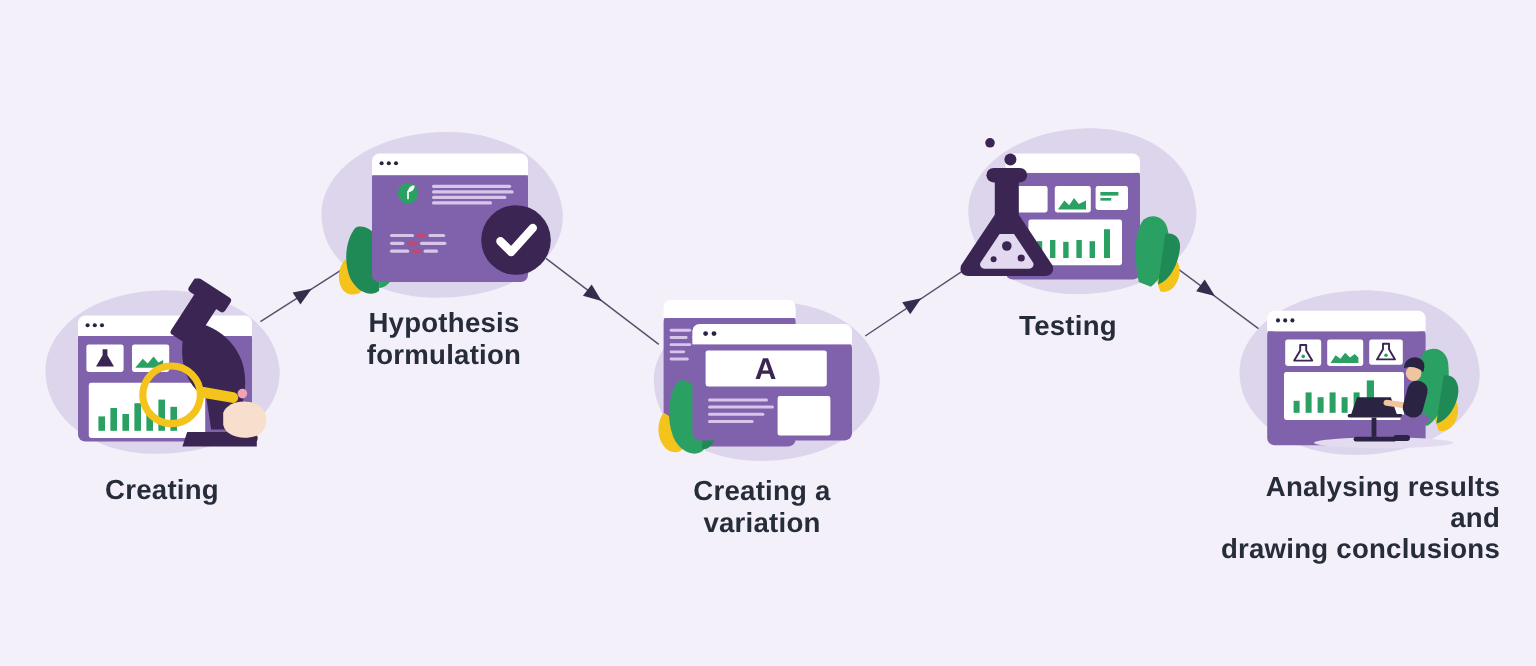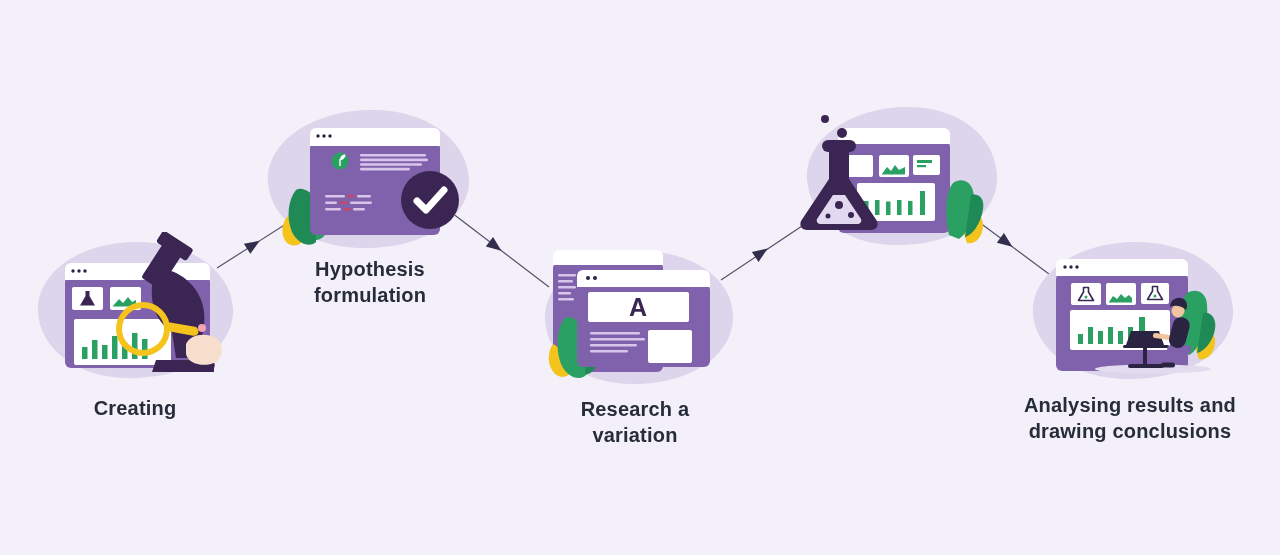--- a/index.html
+++ b/index.html
@@ -28,27 +28,27 @@
   .f-skin2{fill:var(--skin2);}
   .f-pink{fill:var(--pink);}
   .f-red{fill:var(--red);}
   .f-line{fill:var(--line-light);}
   .f-lav{fill:var(--flask-liquid);}
   .f-shadow{fill:var(--shadow);}
   .s-ring{fill:none;stroke:var(--yellow);stroke-width:6;}
   .s-check{fill:none;stroke:#ffffff;stroke-width:7;stroke-linecap:round;stroke-linejoin:round;}
   .s-flaskline{fill:none;stroke:var(--dark);stroke-width:1.6;stroke-linejoin:round;}
   .t-variant{font-family:"Liberation Sans",sans-serif;font-size:25px;font-weight:700;fill:var(--dark);}
-  .lbl{position:absolute;text-align:center;font-weight:700;font-size:20px;line-height:26px;
+  .lbl{position:absolute;text-align:center;font-weight:700;font-size:23px;line-height:26px;
        color:var(--text);white-space:pre-line;letter-spacing:0.2px;}
   .lbl1{left:35px;top:395px;width:200px;}
   .lbl2{left:280px;top:256px;width:180px;}
   .lbl3{left:570px;top:396px;width:130px;}
   .lbl4{left:800px;top:258px;width:180px;}
-  .lbl5{left:1010px;top:392px;width:240px;}
+  .lbl5{left:1010px;top:392px;width:240px;text-align:right;}
 </style>
 </head>
 <body>
 
 <div class="canvas">
 
   <svg class="arrow" style="left:213px;top:210px" width="90" height="64">
     <line class="s-arrow" x1="4" y1="58" x2="84" y2="7"></line>
     <path class="f-arrowhead" d="M8 0 L-7 6 L-7 -6 Z" transform="translate(40 35) rotate(-32.5)"></path>
   </svg>
@@ -188,21 +188,21 @@
       </g>
       <g class="f-line">
         <rect x="55" y="90" width="50" height="2.5" rx="1.25"></rect>
         <rect x="55" y="96" width="55" height="2.5" rx="1.25"></rect>
         <rect x="55" y="102" width="47" height="2.5" rx="1.25"></rect>
         <rect x="55" y="108" width="38" height="2.5" rx="1.25"></rect>
       </g>
       <rect class="f-white" x="113" y="88" width="44" height="33" rx="2"></rect>
     </g>
   </svg>
-  <div class="lbl lbl3">Research a
+  <div class="lbl lbl3">Creating a
 variation</div>
 
   <svg class="step-svg" style="left:795px;top:95px" width="205" height="158" viewBox="0 0 205 158">
     <path class="f-blob" d="M12 84 C10 46 52 14 108 12 C162 10 200 40 202 80 C204 116 168 148 108 150 C52 152 14 122 12 84 Z"></path>
     <g>
       <rect class="f-purple" x="43" y="46" width="112" height="92" rx="6"></rect>
       <rect class="f-white" x="43" y="33" width="112" height="16" rx="6"></rect>
       <rect class="f-white" x="43" y="42" width="112" height="7"></rect>
       <rect class="f-white" x="52" y="60" width="26" height="22" rx="2"></rect>
       <rect class="f-white" x="84" y="60" width="30" height="22" rx="2"></rect>
@@ -232,20 +232,21 @@
       <circle class="f-dark" cx="47" cy="38" r="5"></circle>
       <rect class="f-dark" x="27" y="45" width="34" height="12" rx="6"></rect>
       <rect class="f-dark" x="34" y="52" width="20" height="36"></rect>
       <path class="f-dark" d="M34 84 L54 84 L82 126 C84 131 81 135 76 135 L12 135 C7 135 4 131 6 126 Z"></path>
       <path class="f-lav" d="M38 100 L50 100 L66 124 C67 127 65 129 62 129 L26 129 C23 129 21 127 22 124 Z"></path>
       <circle class="f-dark" cx="44" cy="110" r="4"></circle>
       <circle class="f-dark" cx="33" cy="121" r="2.5"></circle>
       <circle class="f-dark" cx="56" cy="120" r="3"></circle>
     </g>
   </svg>
+  <div class="lbl lbl4">Testing</div>
 
   <svg class="step-svg" style="left:1025px;top:233px" width="215" height="152" viewBox="0 0 215 152">
     <path class="f-blob" d="M8 80 C6 42 50 10 108 9 C164 8 206 36 208 76 C210 112 172 144 110 146 C52 148 10 118 8 80 Z"></path>
     <g>
       <rect class="f-purple" x="31" y="40" width="132" height="98" rx="6"></rect>
       <rect class="f-white" x="31" y="26" width="132" height="17" rx="6"></rect>
       <rect class="f-white" x="31" y="36" width="132" height="7"></rect>
       <g>
         <circle class="f-dark2" cx="40" cy="34" r="1.7"></circle>
         <circle class="f-dark2" cx="46" cy="34" r="1.7"></circle>

